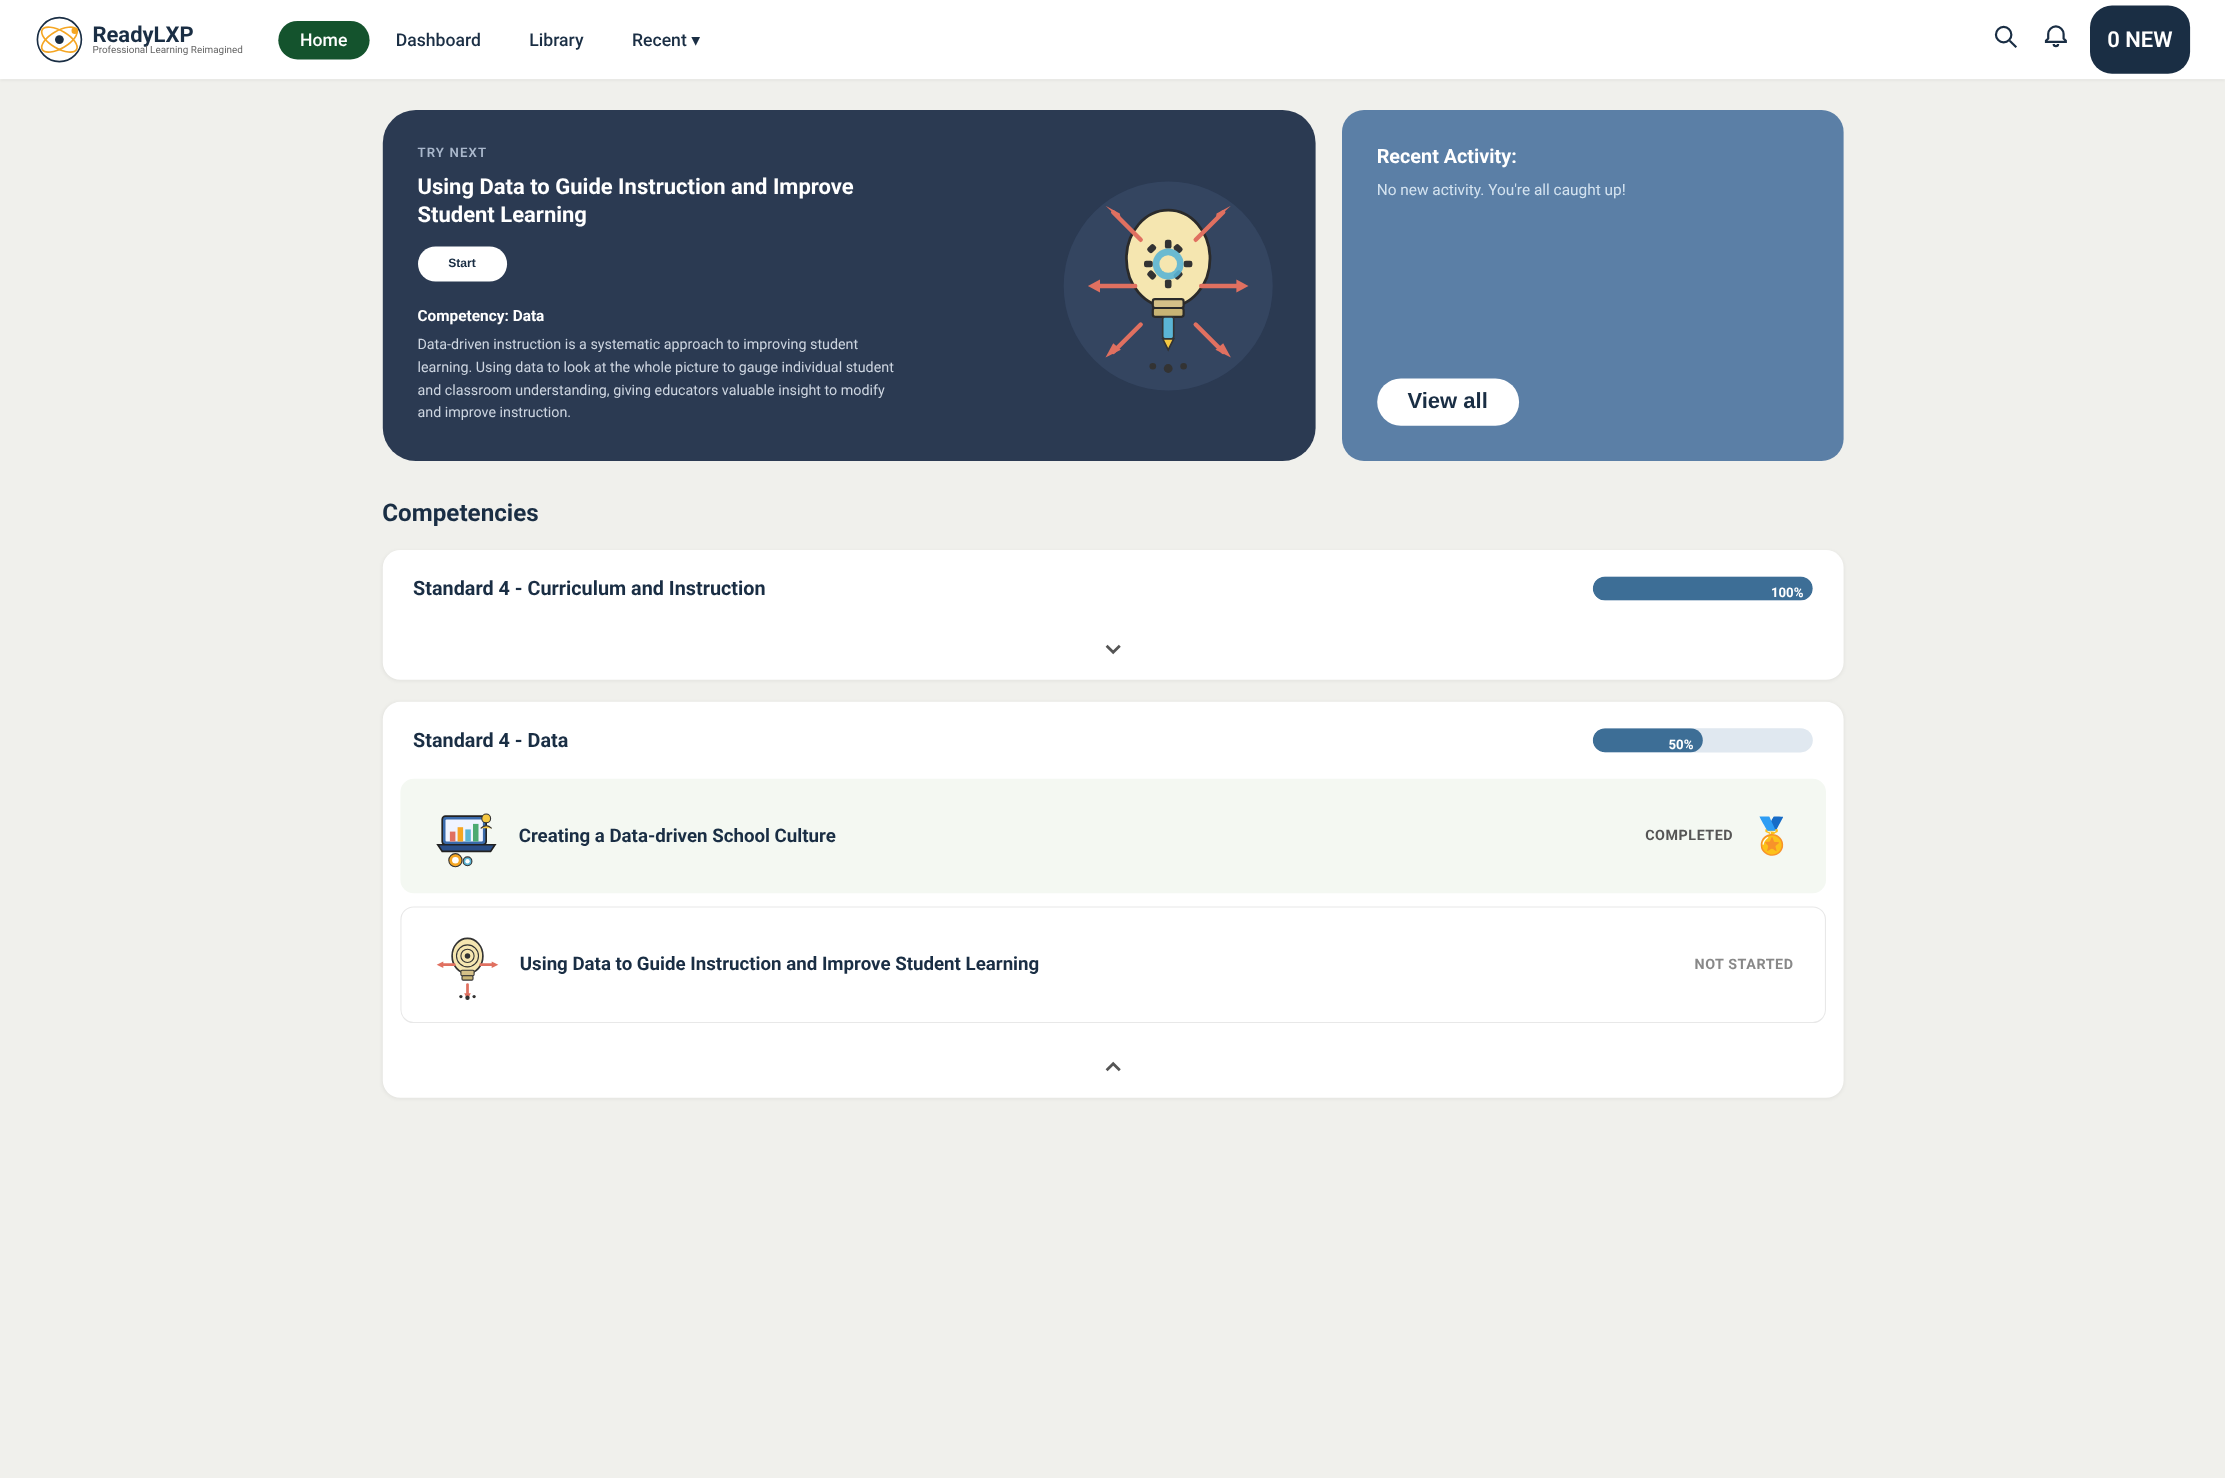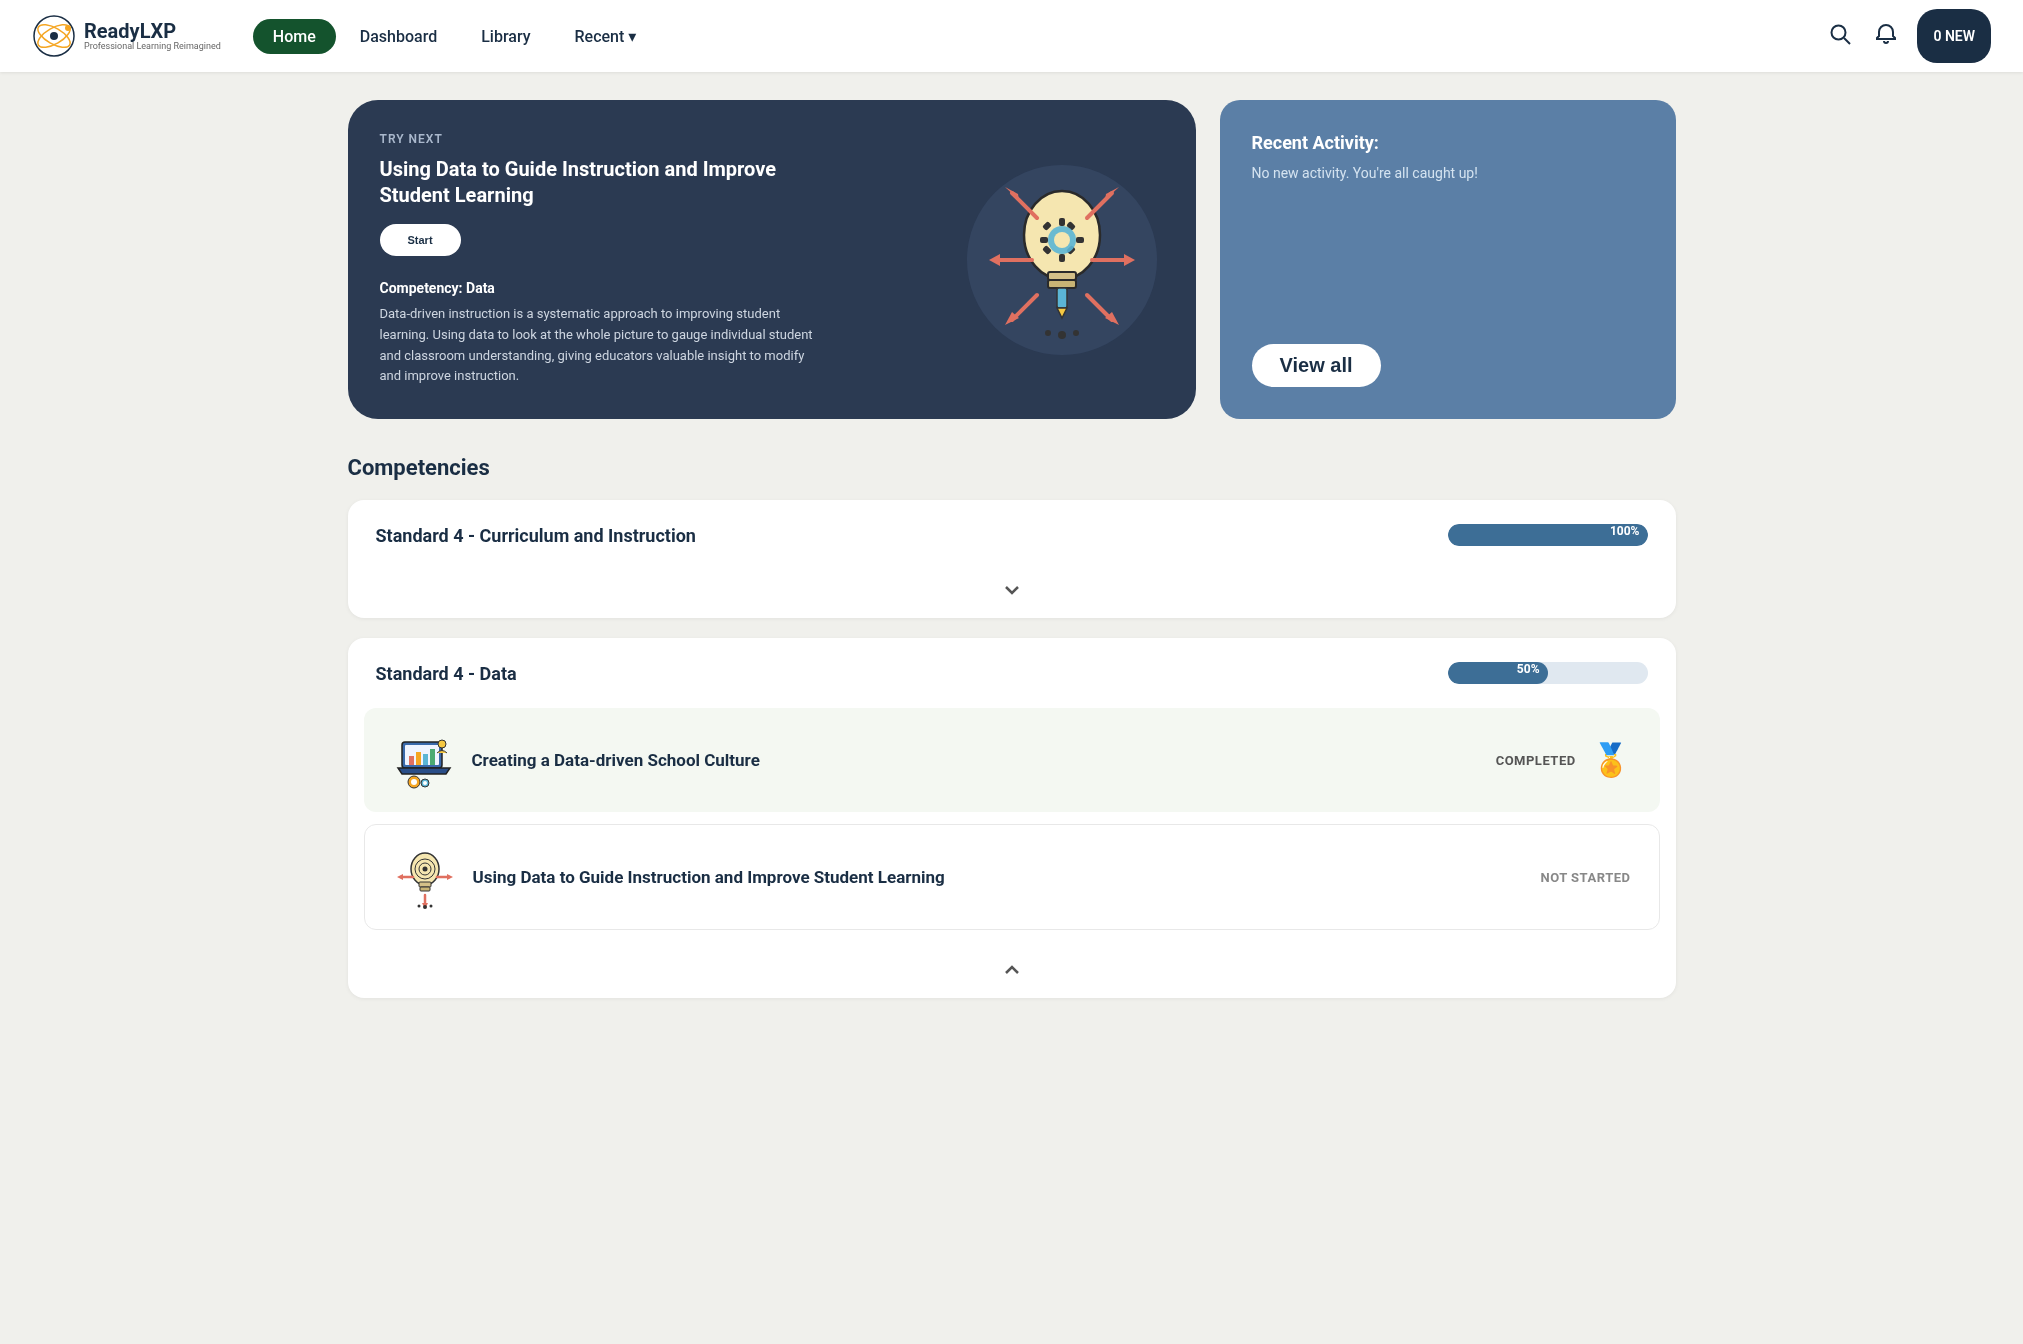--- a/index.html
+++ b/index.html
@@ -80,21 +80,21 @@
       cursor: pointer;
       color: #1a2e44;
       font-size: 20px;
       padding: 4px;
     }
     .new-badge {
       background: #1a2e44;
       color: #fff;
       border-radius: 20px;
       padding: 19px 16px;
-      font-size: 14px;
+      font-size: 20px;
       font-weight: 600;
     }
 
     
     .main {
       padding: 28px 36px;
       max-width: 1400px;
       margin: 0 auto;
     }
 
@@ -236,21 +236,21 @@
       background: #e0e8f0;
       border-radius: 11px;
       overflow: hidden;
       position: relative;
     }
     .progress-bar-fill {
       height: 100%;
       background: #3d6e96;
       border-radius: 11px;
       display: flex;
-      align-items: flex-start;
+      align-items: flex-end;
       justify-content: flex-end;
       padding-right: 8px;
     }
     .progress-pct {
       font-size: 12px;
       font-weight: 700;
       color: #fff;
     }
     .chevron-row {
       display: flex;

